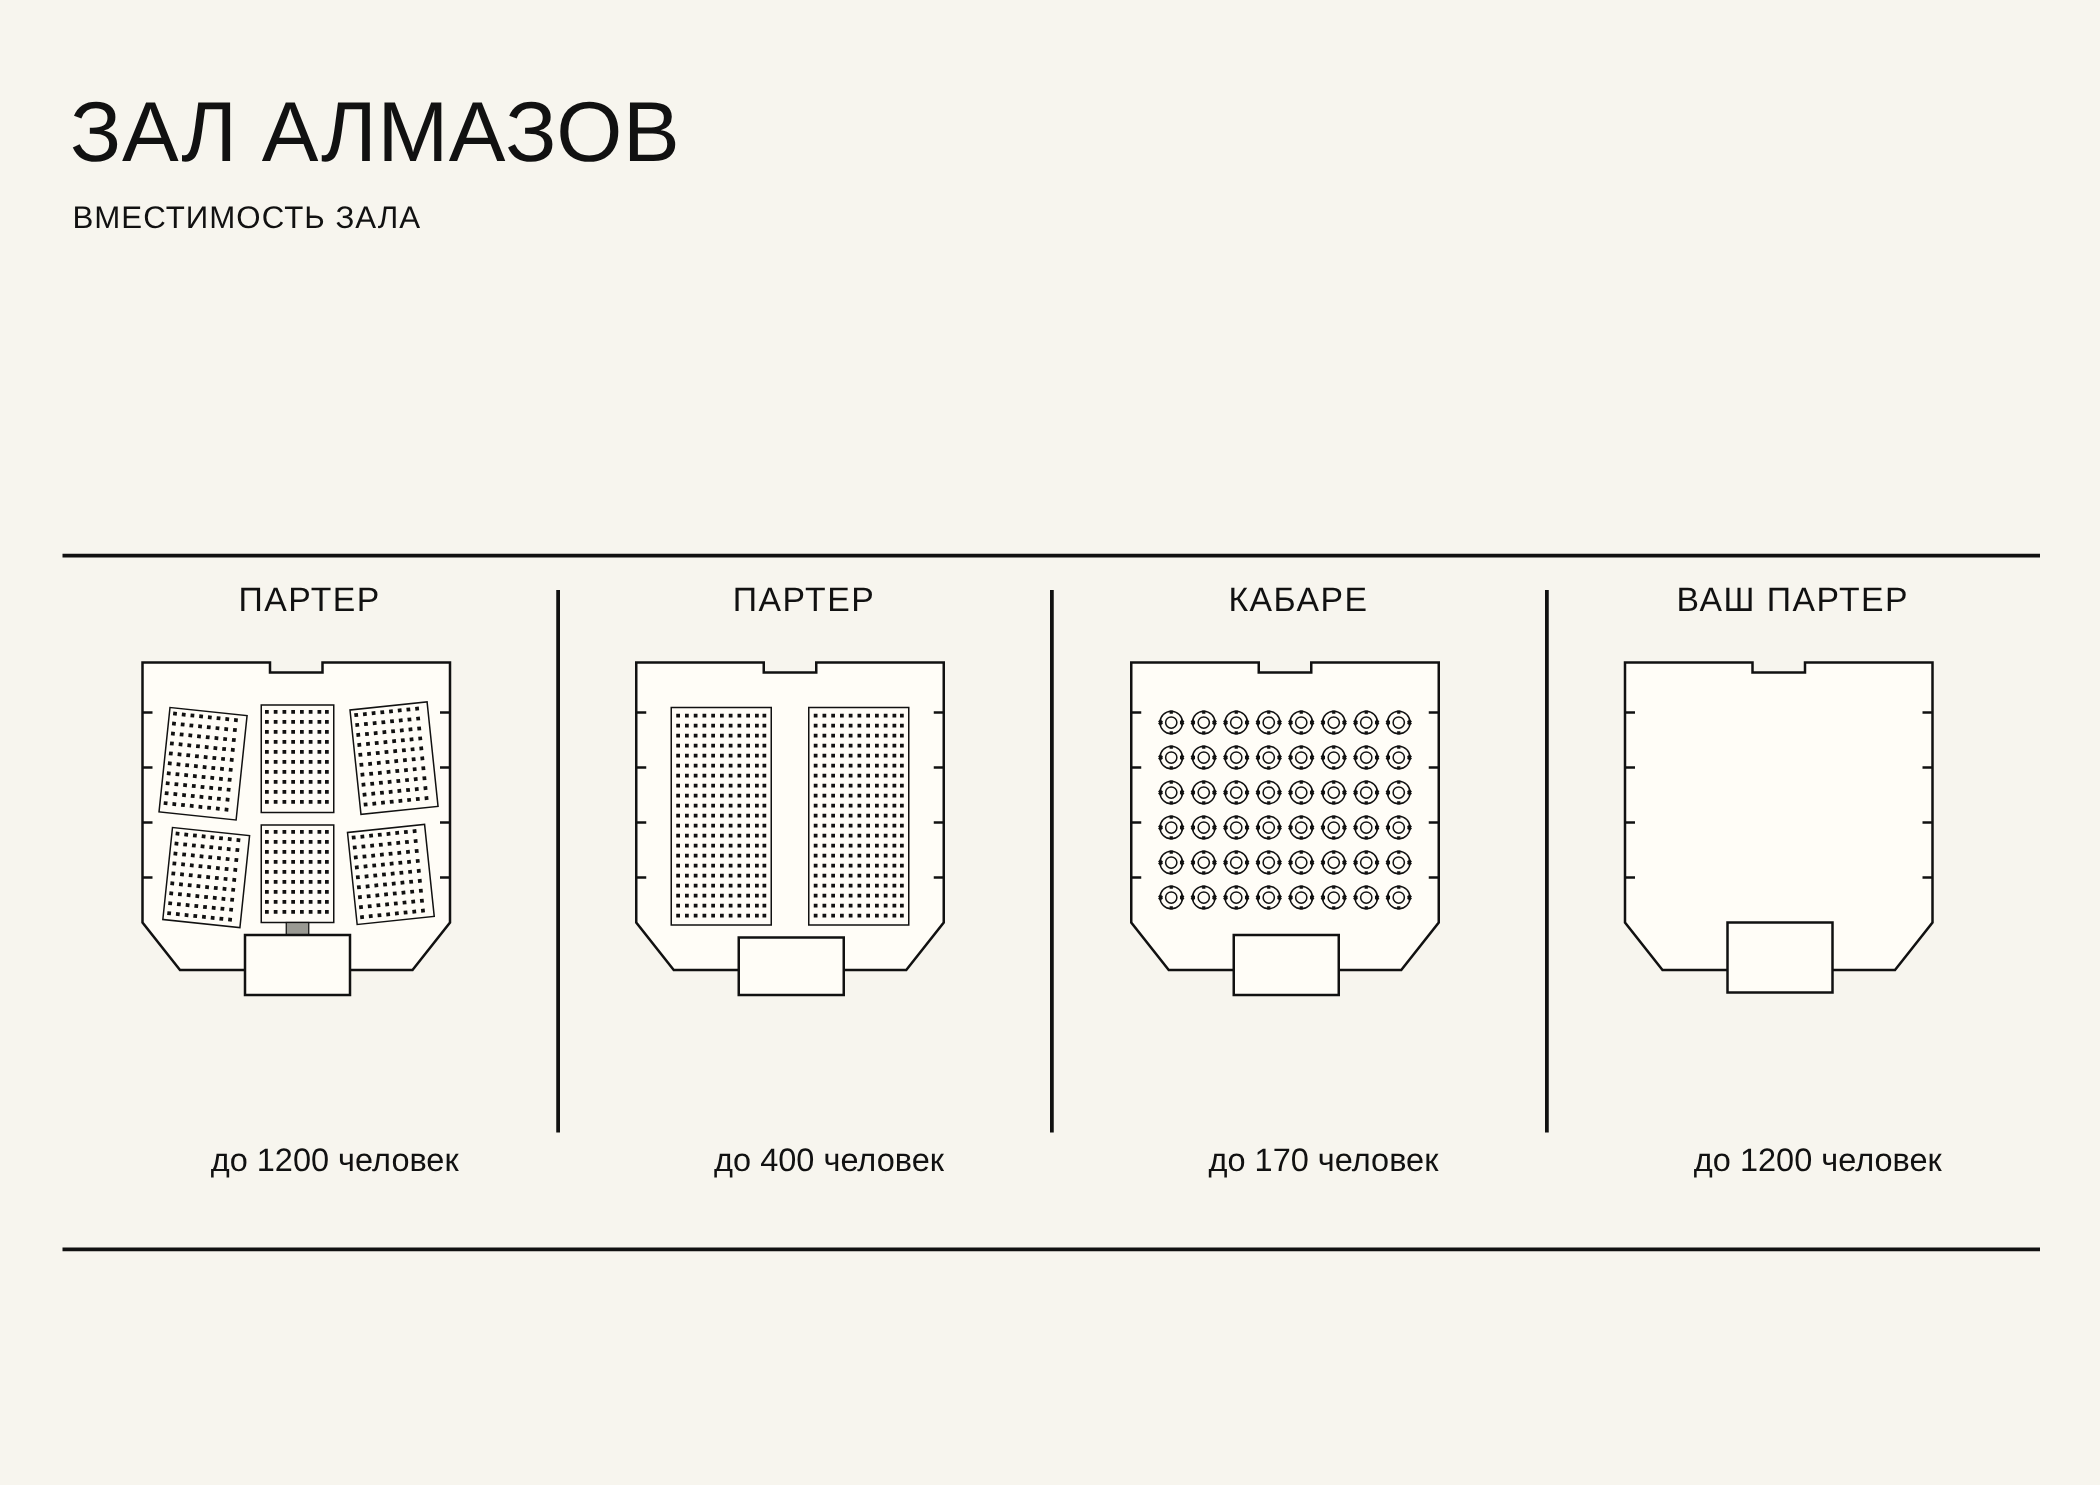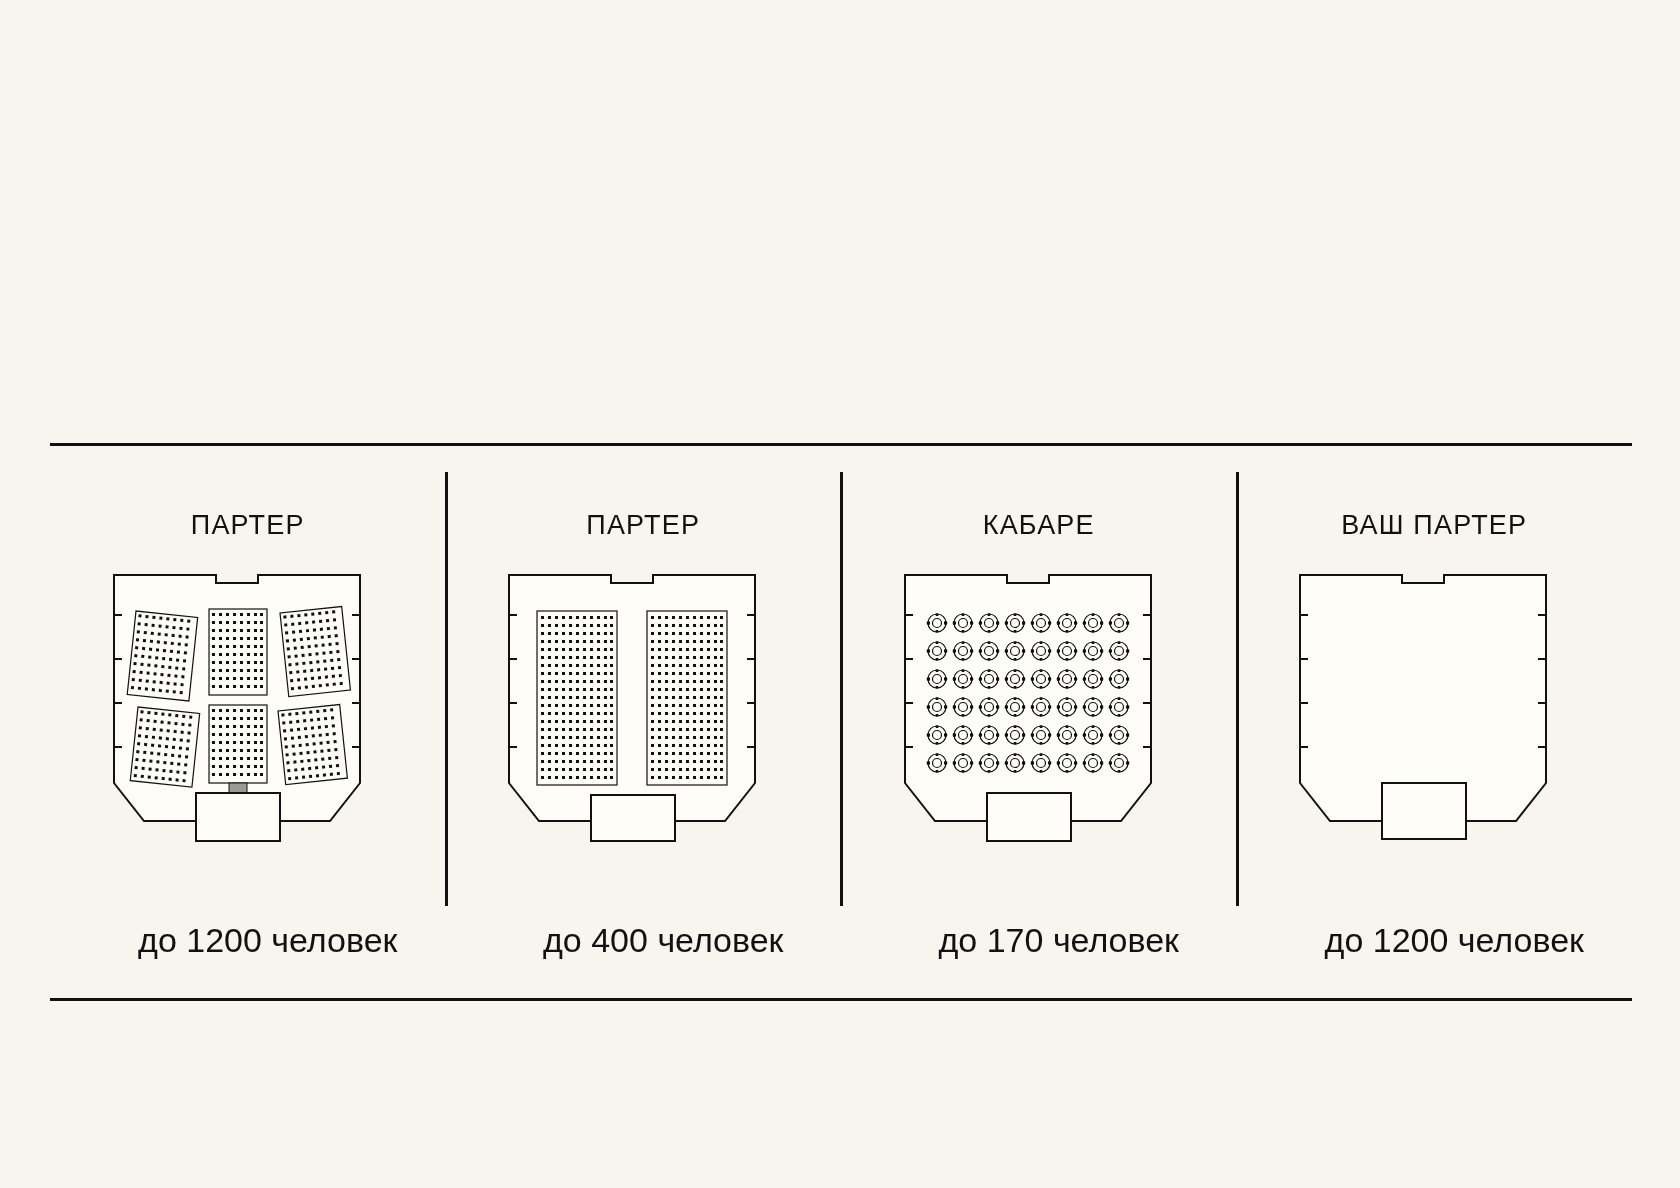--- a/index.html
+++ b/index.html
@@ -73,36 +73,36 @@
   .column + .column::before {
     content: "";
     position: absolute;
     left: -1px;
     top: 26px;
     width: 3px;
     height: 434px;
     background: #111111;
   }
   .col-title {
-    margin-top: 64px;
+    margin-top: 19px;
     font-size: 27px;
     letter-spacing: 1.2px;
     white-space: nowrap;
   }
   .plan-wrap {
     margin-top: 26px;
     height: 300px;
     display: flex;
     align-items: flex-start;
     justify-content: center;
   }
   .capacity {
     position: absolute;
-    bottom: 38px;
-    font-size: 34px;
+    bottom: 54px;
+    font-size: 26px;
     white-space: nowrap;
     margin-left: 40px;
   }
 
   svg { display: block; overflow: visible; }
   .hall-outline {
     fill: #fffdf7;
     stroke: #111111;
     stroke-width: 2;
   }
@@ -135,20 +135,24 @@
     fill: #9a9a93;
     stroke: #111111;
     stroke-width: 1;
   }
 </style>
 </head>
 <body>
 
 <div class="page">
 
+  <div class="header">
+    <h1 class="title">ЗАЛ АЛМАЗОВ</h1>
+    <div class="subtitle">ВМЕСТИМОСТЬ ЗАЛА</div>
+  </div>
 
   <div class="rule rule-top"></div>
   <div class="rule rule-bottom"></div>
 
   <div class="columns">
 
     <div class="column">
       <div class="col-title">ПАРТЕР</div>
       <div class="plan-wrap">
         <svg width="280" height="300" viewBox="0 0 280 300">

